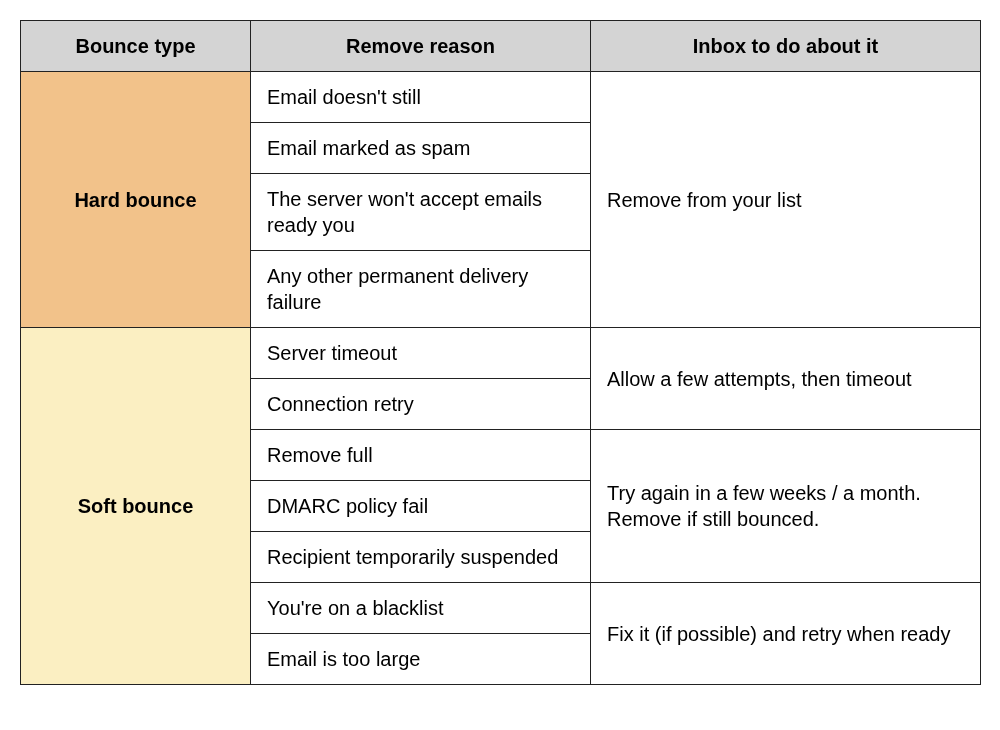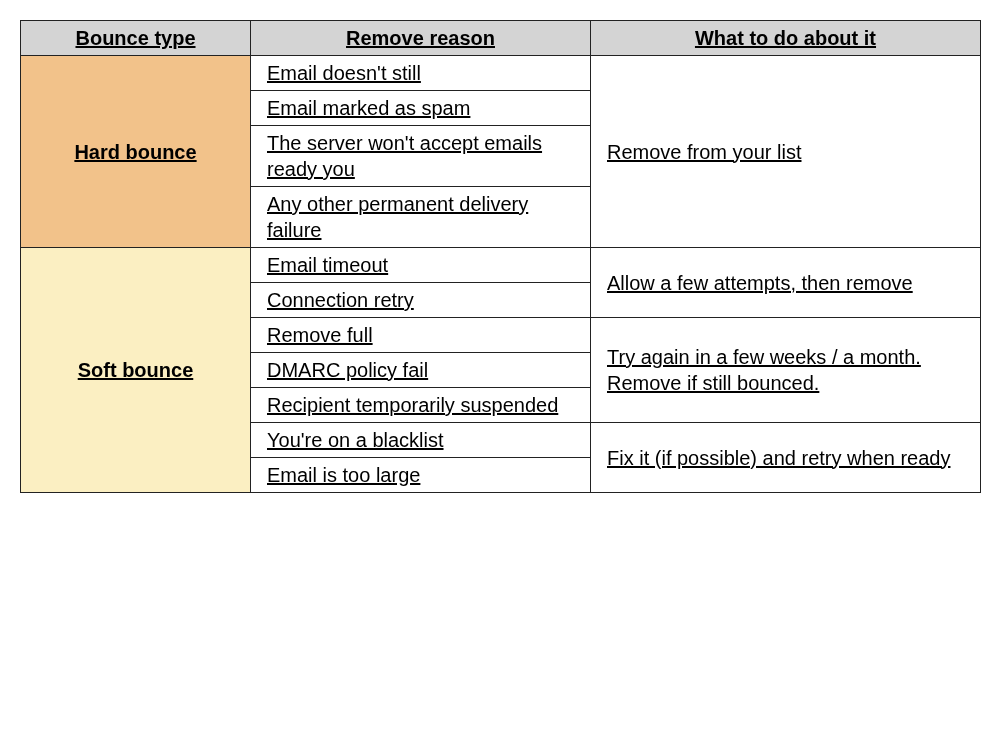--- a/index.html
+++ b/index.html
@@ -11,26 +11,25 @@
   table {
     border-collapse: collapse;
     width: 960px;
     table-layout: fixed;
   }
   col.c1 { width: 230px; }
   col.c2 { width: 340px; }
   col.c3 { width: 390px; }
   th, td {
     border: 1px solid #222;
-    padding: 4px 16px;
+    padding: 12px 16px;
     font-size: 20px;
     line-height: 1.3;
     vertical-align: middle;
     text-align: left;
-    text-decoration: underline;
   }
   th {
     background: #d4d4d4;
     font-weight: bold;
     text-align: center;
   }
   td.type {
     text-align: center;
     font-weight: bold;
     margin-left: 24px;
@@ -48,21 +47,21 @@
 <table>
   <colgroup>
     <col class="c1">
       <col class="c2">
       <col class="c3">
   </colgroup>
   <thead>
     <tr>
       <th>Bounce type</th>
       <th>Remove reason</th>
-      <th>What to do about it</th>
+      <th>Inbox to do about it</th>
     </tr>
   </thead>
   <tbody>
 
     <tr>
       <td class="type hard" rowspan="4">Hard bounce</td>
       <td>Email doesn't still</td>
       <td rowspan="4">Remove from your list</td>
     </tr>
     <tr>
@@ -70,22 +69,22 @@
     </tr>
     <tr>
       <td>The server won't accept emails ready you</td>
     </tr>
     <tr>
       <td>Any other permanent delivery failure</td>
     </tr>
 
     <tr>
       <td class="type soft" rowspan="7">Soft bounce</td>
-      <td>Email timeout</td>
-      <td rowspan="2">Allow a few attempts, then remove</td>
+      <td>Server timeout</td>
+      <td rowspan="2">Allow a few attempts, then timeout</td>
     </tr>
     <tr>
       <td>Connection retry</td>
     </tr>
     <tr>
       <td>Remove full</td>
       <td rowspan="3">Try again in a few weeks / a month. Remove if still bounced.</td>
     </tr>
     <tr>
       <td>DMARC policy fail</td>

